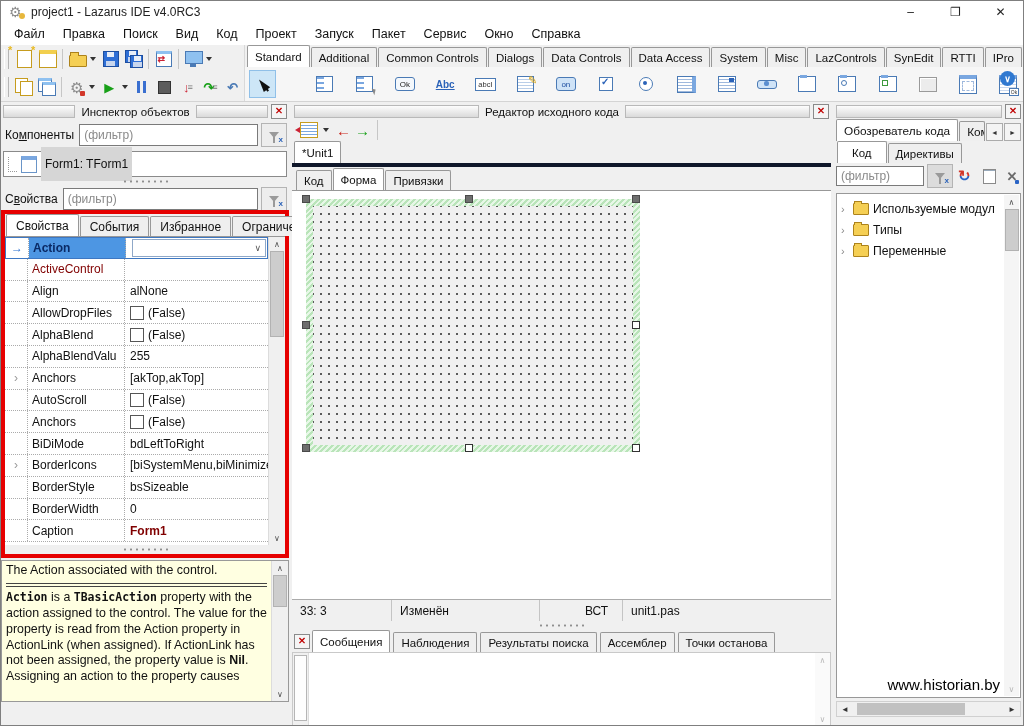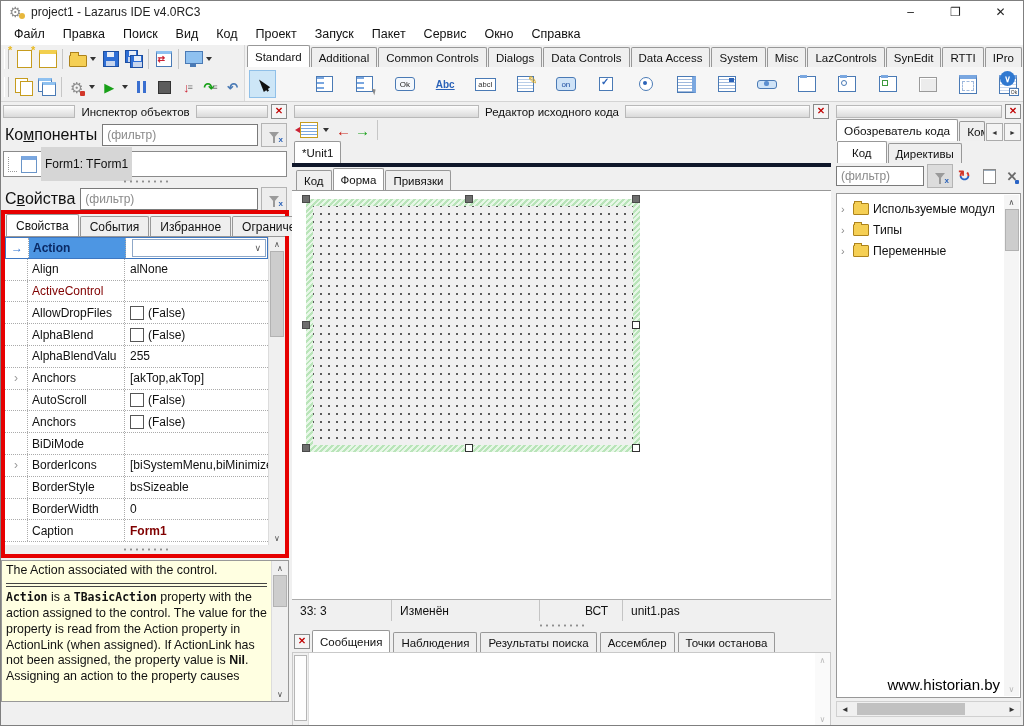--- a/index.html
+++ b/index.html
@@ -89,21 +89,21 @@
   .main{position:absolute;left:0;top:103px;width:100%;height:623px;}
   .dockhdr{height:15px;display:flex;align-items:center;gap:3px;padding:0 2px;}
   .grab{flex:1;height:11px;background:linear-gradient(#fdfdfd,#dadada);border:1px solid #b9b9b9;}
   .dhtitle{font-size:11.5px;padding:0 3px;white-space:nowrap;}
   .xbtn{width:14px;height:13px;border:1px solid #8a8a8a;background:#f5f5f5;color:#c00000;font-size:9.5px;line-height:12px;text-align:center;font-weight:bold;flex:none;}
   .dots{display:flex;justify-content:center;align-items:center;}
   .dots i{width:47px;height:3px;background:radial-gradient(circle,#8f8f8f 1px,transparent 1.2px);background-size:6px 3px;}
   
   .inspector{position:absolute;left:0;top:0;width:288px;height:623px;}
   .irow{display:flex;align-items:center;margin:4px 2px 0 2px;gap:3px;}
-  .irow .lbl{font-size:16px;white-space:nowrap;padding:0 2px;}
+  .irow .lbl{font-size:12px;white-space:nowrap;padding:0 2px;}
   .accel{text-decoration:underline;}
   .flt{flex:1;height:20px;border:1px solid #7a7a7a;background:#fff;font-size:12px;padding:0 4px;font-family:"Liberation Sans",sans-serif;color:#111;min-width:0;}
   .flt::placeholder{color:#8a8a8a;}
   .funbtn{width:24px;height:22px;border:1px solid #b4b4b4;background:#ededed;display:flex;align-items:center;justify-content:center;position:relative;flex:none;}
   .funnel{width:0;height:0;border-left:5px solid transparent;border-right:5px solid transparent;border-top:6px solid #9a9a9a;position:relative;}
   .funnel::after{content:"";position:absolute;left:-1px;top:-2px;width:2px;height:7px;background:#9a9a9a;}
   .funx{position:absolute;right:3px;bottom:2px;color:#2a62b8;font-size:8px;font-weight:bold;}
   .treebox{margin:4px 2px 0 2px;height:24px;border:1px solid #8a8a8a;background:#fff;display:flex;align-items:center;padding-left:4px;gap:4px;}
   .treedots{width:8px;height:14px;border-left:1px dotted #9a9a9a;border-bottom:1px dotted #9a9a9a;}
   .ic-form{width:14px;height:12px;background:#fff;border:1px solid #6a95c8;border-top:4px solid #7aa7e0;}
@@ -426,27 +426,27 @@
           <div class="grid">
             <div class="prow sel">
               <span class="pgut">→</span>
               <span class="pname">Action</span>
               <span class="pval">
                   <span class="combo"><span></span><span class="cv">∨</span></span>
                 </span>
             </div>
             <div class="prow">
               <span class="pgut"></span>
+              <span class="pname maroon">ActiveControl</span>
+              <span class="pval"></span>
+            </div>
+            <div class="prow">
+              <span class="pgut"></span>
               <span class="pname">Align</span>
               <span class="pval">alNone</span>
-            </div>
-            <div class="prow">
-              <span class="pgut"></span>
-              <span class="pname maroon">ActiveControl</span>
-              <span class="pval"></span>
             </div>
             <div class="prow">
               <span class="pgut"></span>
               <span class="pname">AllowDropFiles</span>
               <span class="pval">
                   <span class="cb"></span>
                   <span>(False)</span>
                 </span>
             </div>
             <div class="prow">
@@ -479,20 +479,21 @@
               <span class="pgut"></span>
               <span class="pname">Anchors</span>
               <span class="pval">
                   <span class="cb"></span>
                   <span>(False)</span>
                 </span>
             </div>
             <div class="prow">
               <span class="pgut"></span>
               <span class="pname">BiDiMode</span>
+              <span class="pval">bdLeftToRight</span>
             </div>
             <div class="prow">
               <span class="pgut">›</span>
               <span class="pname">BorderIcons</span>
               <span class="pval">[biSystemMenu,biMinimize,b</span>
             </div>
             <div class="prow">
               <span class="pgut"></span>
               <span class="pname">BorderStyle</span>
               <span class="pval">bsSizeable</span>

